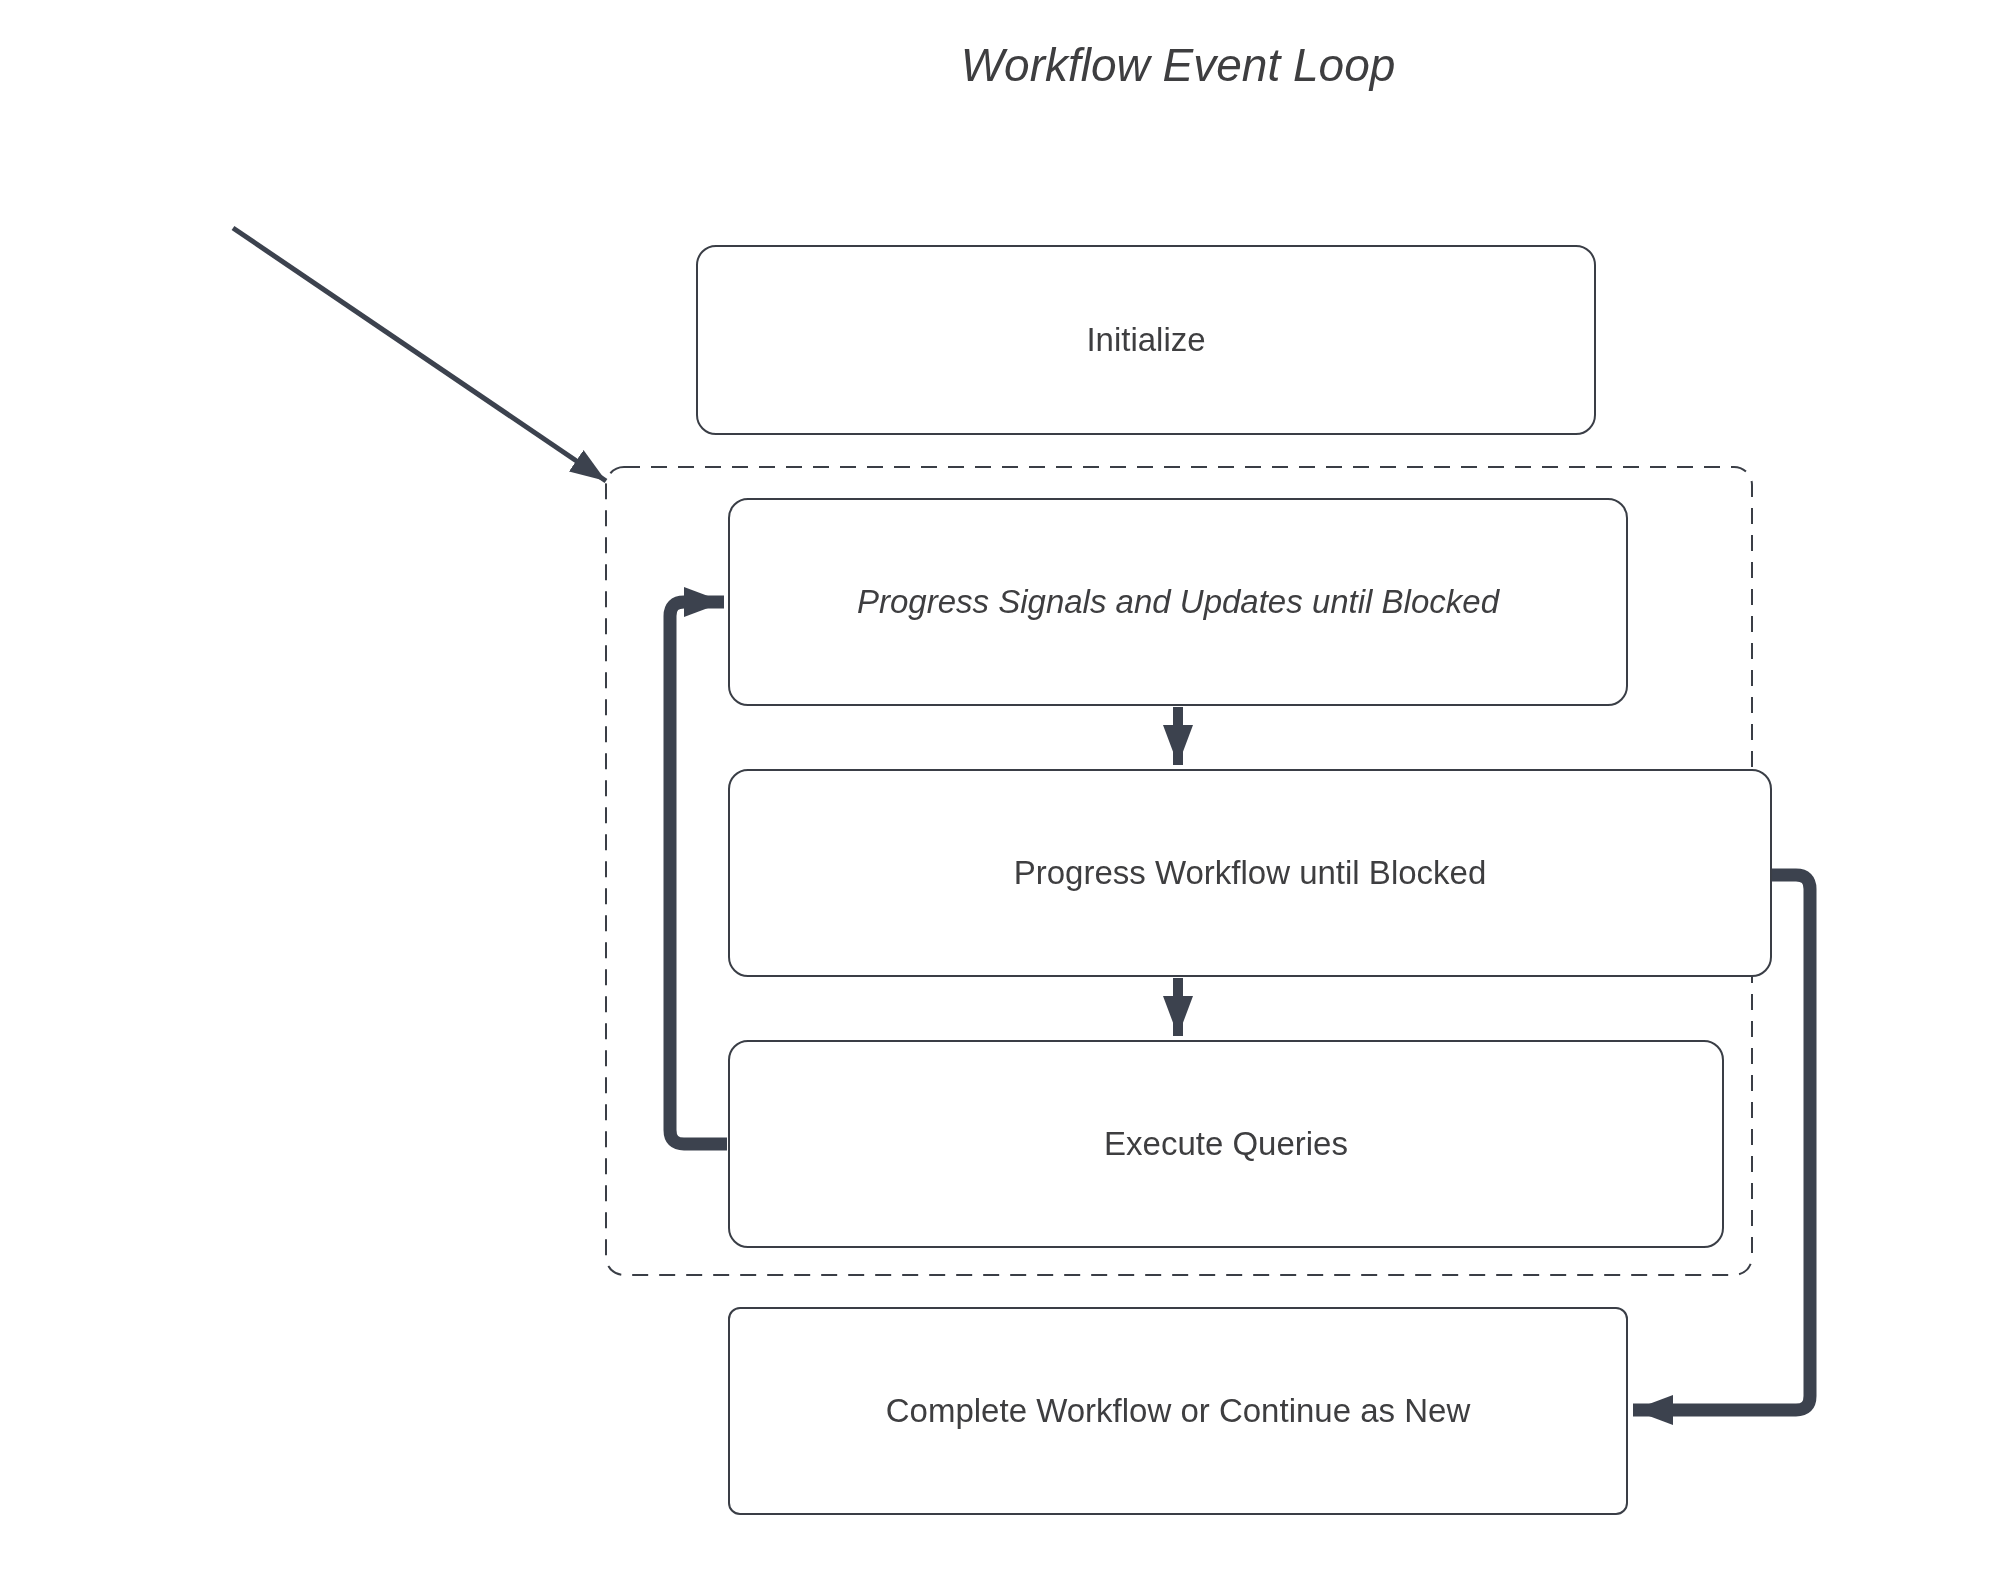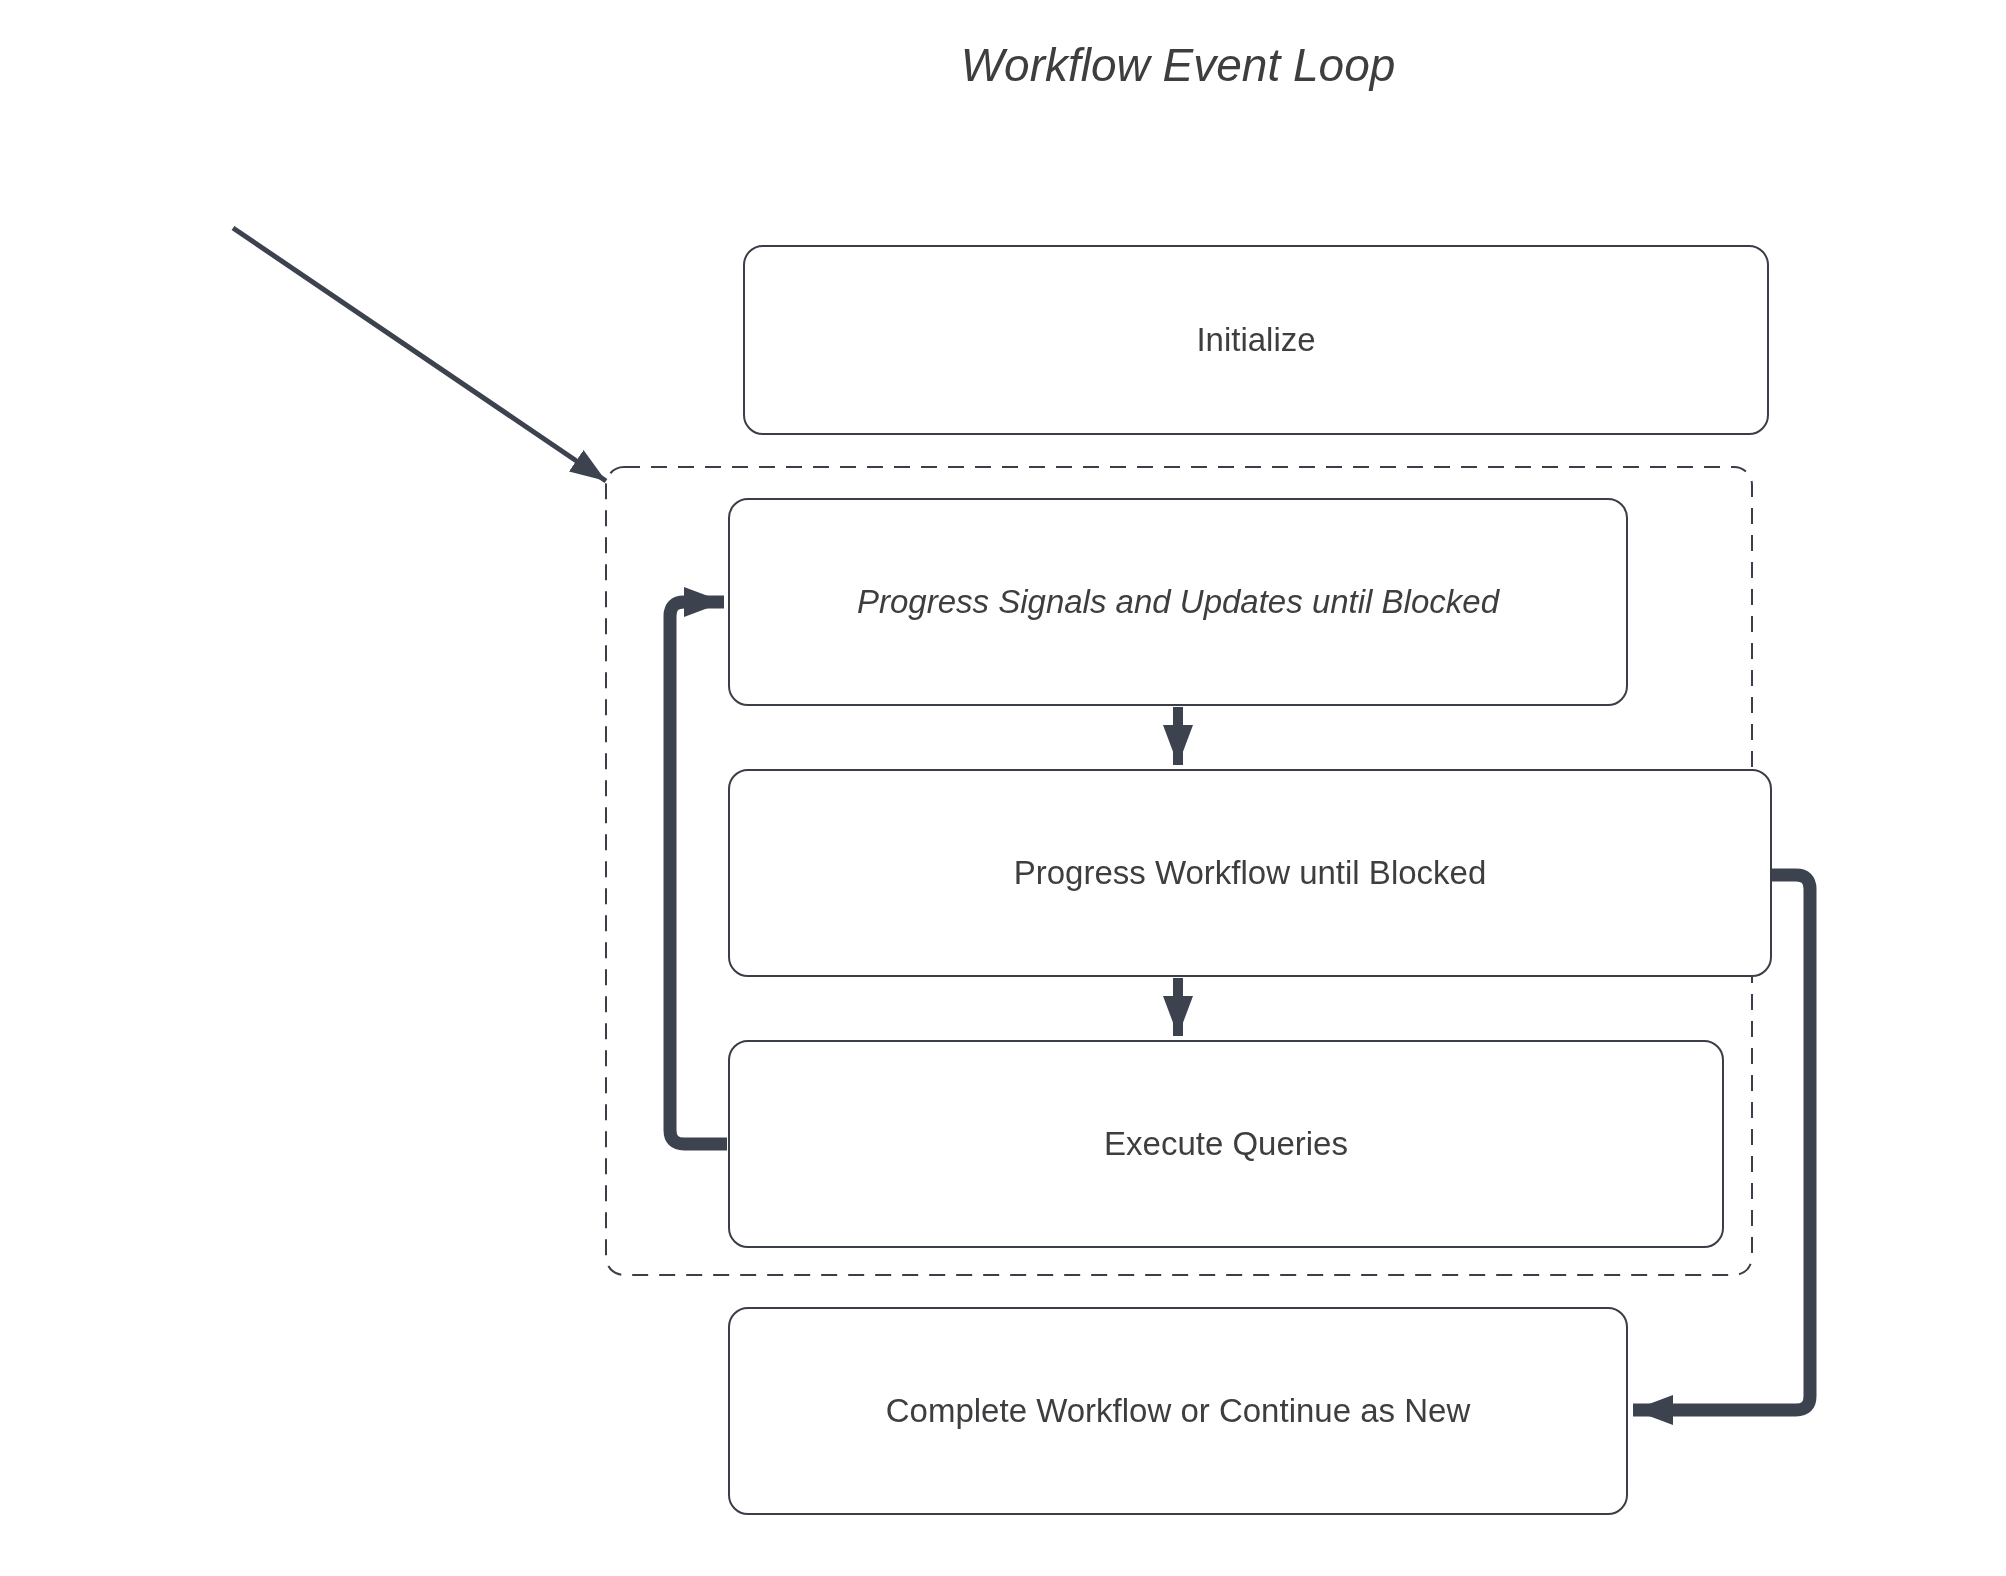--- a/index.html
+++ b/index.html
@@ -44,25 +44,25 @@
     border: 2px solid var(--border);
     border-radius: 20px;
     display: flex;
     align-items: center;
     justify-content: center;
     text-align: center;
     font-size: 33px;
     line-height: 1.2;
     color: var(--text);
   }
-  .node-initialize        { left: 743px; top: 245px;  width: 1026px; height: 190px; }
+  .node-initialize        { left: 696px; top: 245px;  width: 900px; height: 190px; }
   .node-progress-signals  { left: 728px; top: 498px;  width: 900px; height: 208px; font-style: italic; }
   .node-progress-workflow { left: 728px; top: 769px;  width: 1044px; height: 208px; }
   .node-execute-queries   { left: 728px; top: 1040px; width: 996px; height: 208px; }
-  .node-complete          { left: 728px; top: 1307px; width: 900px; height: 208px; }
+  .node-complete          { left: 728px; top: 1307px; width: 900px; height: 208px; border-radius: 12px; }
   .diagram-title {
     position: absolute;
     left: 728px; top: 38px; width: 900px;
     text-align: center;
     font-size: 46px;
     font-style: italic;
     color: var(--text);
   }
   .annotation {
     position: absolute;

